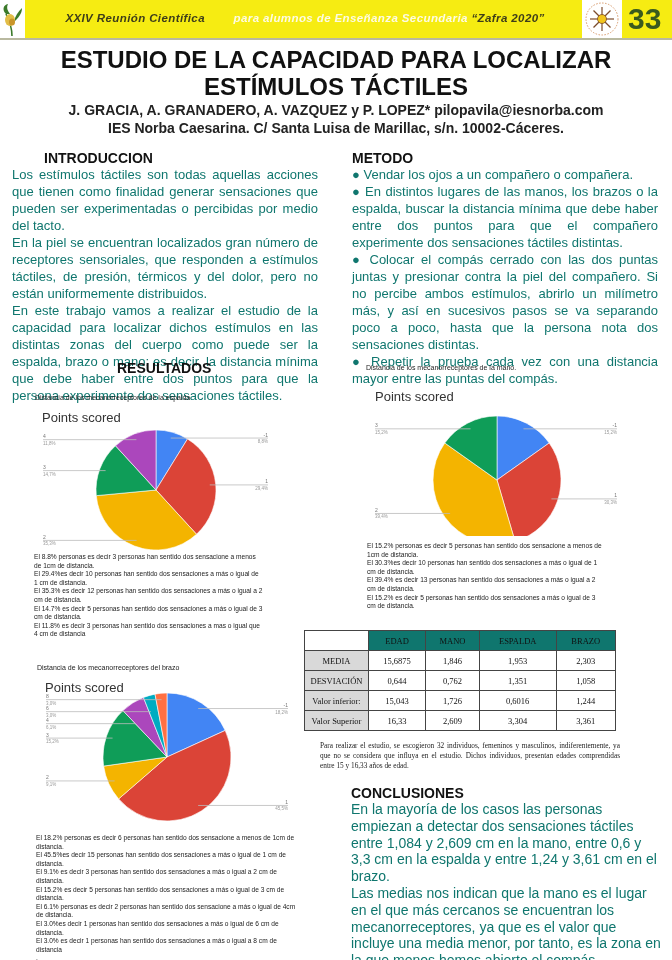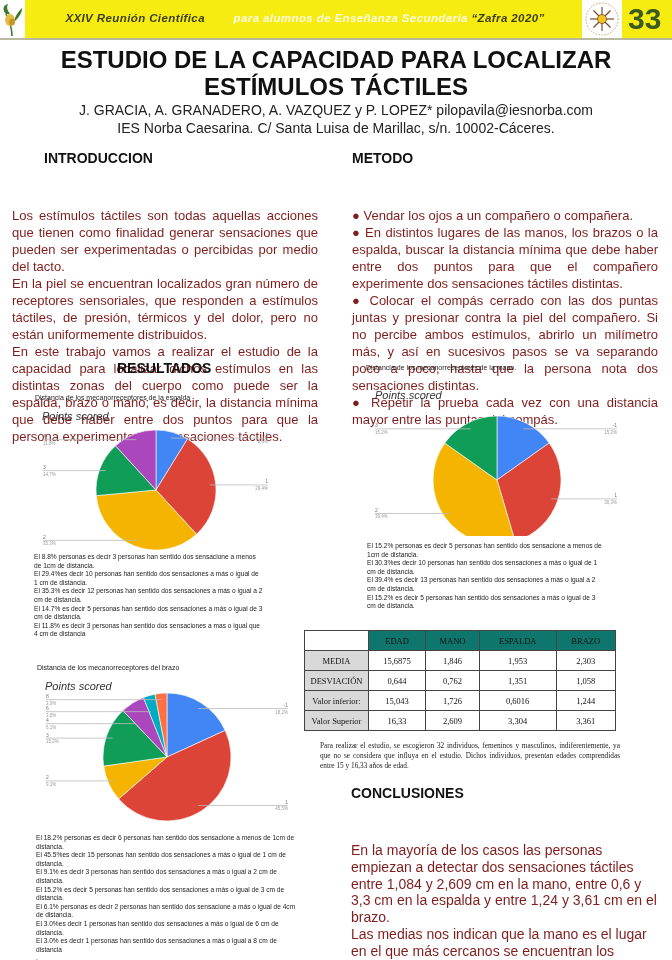--- a/index.html
+++ b/index.html
@@ -13,28 +13,28 @@
   .hdr-line { position: absolute; left: 0; top: 38px; width: 672px; height: 2px; background: #b9b9a0; }
   .hdr-title { position: absolute; left: 30px; top: 12px; width: 550px; text-align: center;
                font-size: 11.5px; font-weight: bold; font-style: italic; letter-spacing: 0.4px; }
   .hdr-title .dk { color: #3d3d1a; }
   .hdr-title .lt { color: #fdfbe4; margin-left: 25px; }
   .hdr-num { position: absolute; left: 628px; top: 2px; font-size: 30px; font-weight: bold; color: #3a5a1e; }
 
   .title { position: absolute; left: 0; top: 46px; width: 672px; text-align: center;
            font-size: 24px; font-weight: bold; line-height: 27px; color: #111; }
   .authors { position: absolute; left: 0; top: 101px; width: 672px; text-align: center;
-             font-size: 14px; line-height: 18px; color: #222; }
+             font-size: 14px; line-height: 18px; color: #222; font-weight: bold; }
 
   .sec-h { position: absolute; font-weight: bold; font-size: 14px; color: #111; }
-  .para { position: absolute; font-size: 13px; line-height: 17px; text-align: justify; color: #7f1d1d; margin-top: 41px; }
+  .para { position: absolute; font-size: 13px; line-height: 17px; text-align: justify; color: #0f766e; }
   .para p { margin: 0; }
 
   .chart-title { position: absolute; font-size: 7px; color: #222; }
-  .pts { position: absolute; font-size: 11px; color: #333; font-style: italic; }
+  .pts { position: absolute; font-size: 13px; color: #333; }
   .caption { position: absolute; font-size: 6.6px; line-height: 8.6px; color: #222; }
   .caption p { margin: 0; }
 
   svg text { font-family: "Liberation Sans", sans-serif; }
 
   table.stats { position: absolute; left: 304px; top: 630px; width: 312px; border-collapse: collapse;
                 font-family: "Liberation Serif", serif; font-size: 8.5px; }
   table.stats td, table.stats th { border: 1px solid #444; text-align: center; height: 20px; font-weight: normal; }
   table.stats th.h { background: #0f766e; }
   table.stats td.rh { background: #d9d9d9; }

